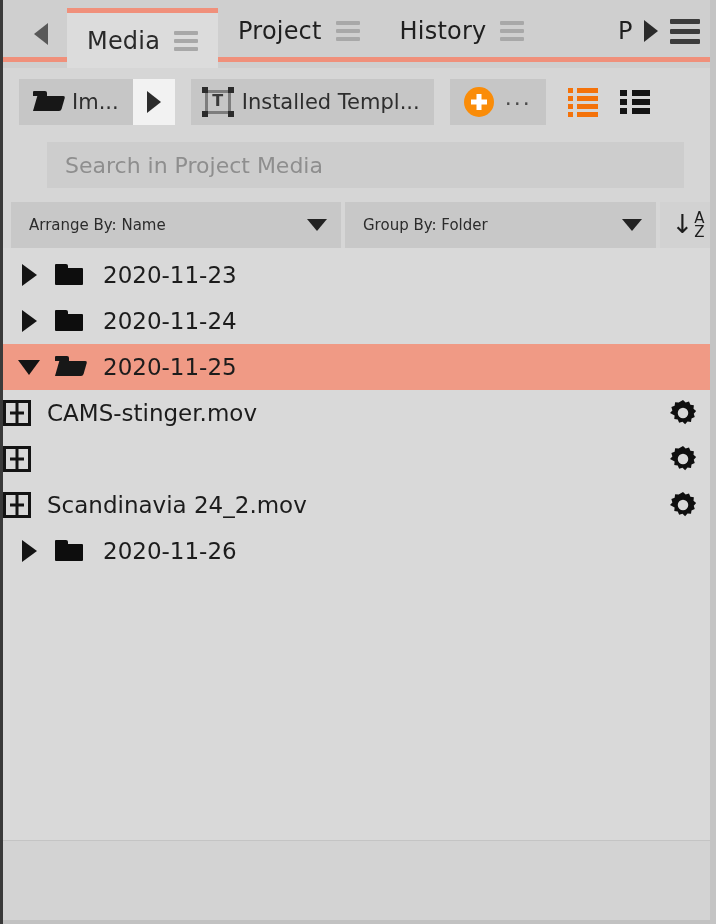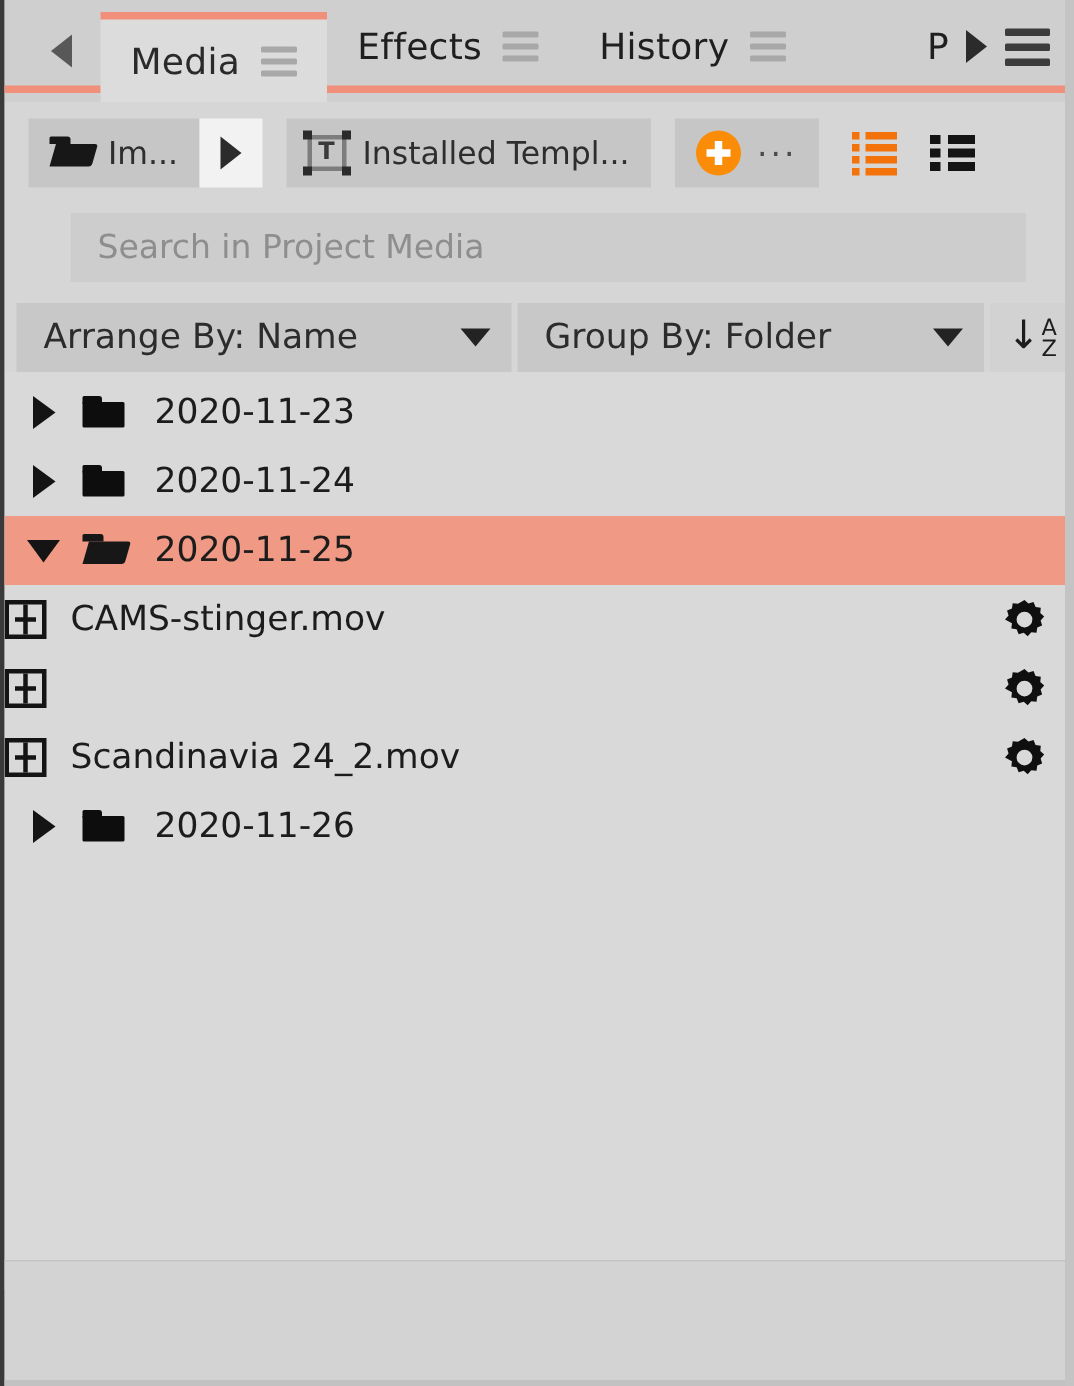--- a/index.html
+++ b/index.html
@@ -292,21 +292,21 @@
     height: 46px;
     background: #d6d6d6;
     padding-left: 8px;
     gap: 4px;
   }
   .combo {
     background: #c8c8c8;
     display: flex;
     align-items: center;
     padding: 0 14px 0 18px;
-    font-size: 23px;
+    font-size: 15px;
     color: #2c2c2c;
   }
   .combo .lbl { white-space: nowrap; }
   .combo .caret {
     margin-left: auto;
     width: 0; height: 0;
     border-left: 10px solid transparent;
     border-right: 10px solid transparent;
     border-top: 12px solid #232323;
   }
@@ -442,21 +442,21 @@
     <div class="tab active">
       <span class="tab-label">Media</span>
       <span class="burger-sm">
           <i></i>
           <i></i>
           <i></i>
         </span>
     </div>
 
     <div class="tab">
-      <span class="tab-label">Effects</span>
+      <span class="tab-label">Project</span>
       <span class="burger-sm">
           <i></i>
           <i></i>
           <i></i>
         </span>
     </div>
 
     <div class="tab">
       <span class="tab-label">History</span>
       <span class="burger-sm">

